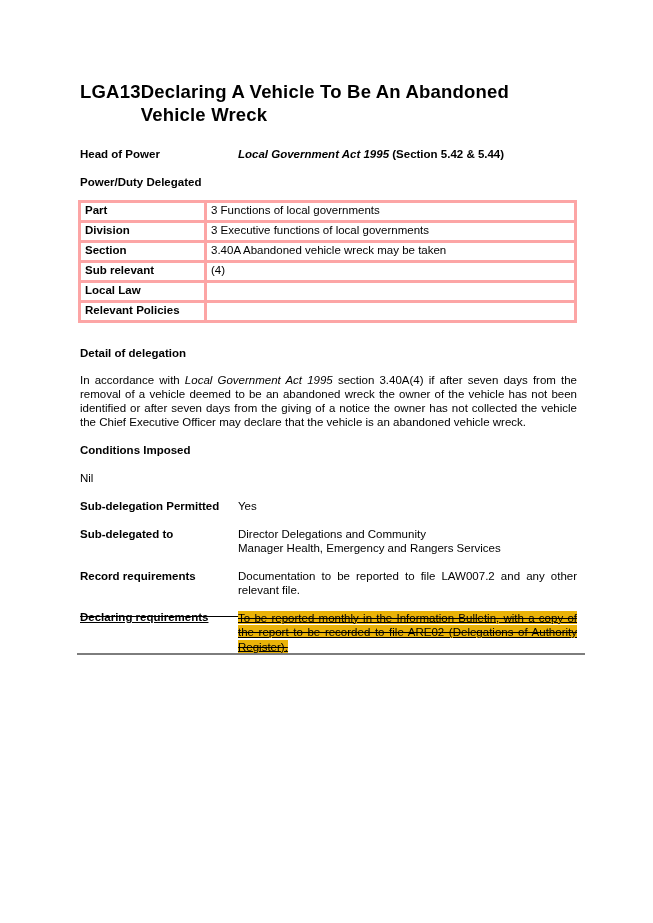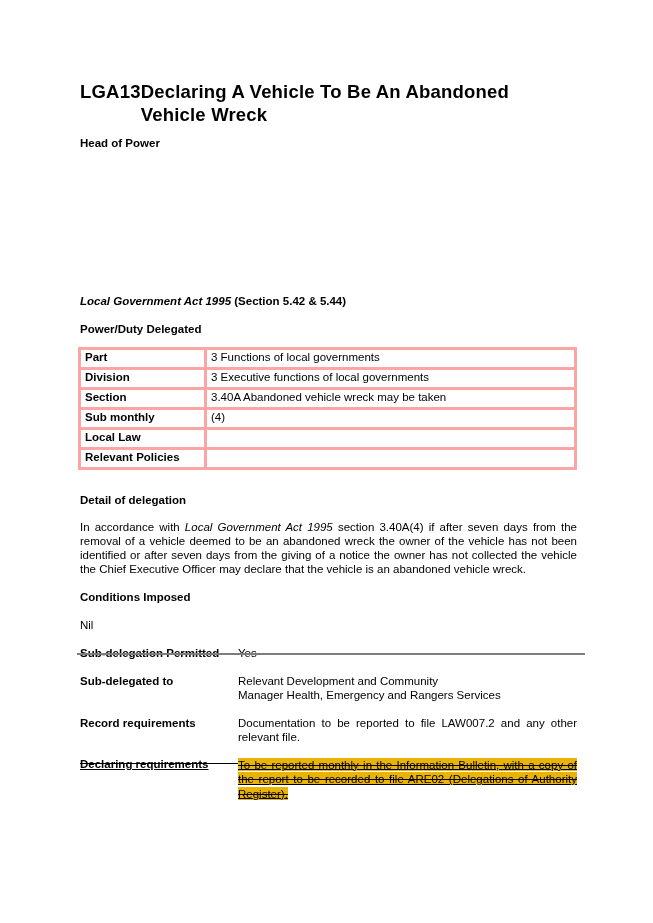--- a/index.html
+++ b/index.html
@@ -21,21 +21,21 @@
     font-size: 18.5px;
     line-height: 23px;
     font-weight: bold;
     letter-spacing: 0.2px;
   }
   .title .code { flex: 0 0 55px; }
   .title .text { flex: 1; }
   .fieldrow { display: flex; margin-top: 14px; }
   .fieldrow .label { flex: 0 0 158px; font-weight: bold; }
   .fieldrow .value { flex: 1; }
-  .row-head-of-power { margin-top: 10px; flex-direction: column; }
+  .row-head-of-power { margin-top: 21px; }
   .act-italic { font-style: italic; font-weight: bold; }
   .bold { font-weight: bold; }
   .heading { font-weight: bold; margin-top: 14px; }
   .h-powerduty { margin-top: 14px; }
   .deleg-table {
     border-collapse: collapse;
     width: 499px;
     margin-left: -2px;
     margin-top: 11px;
     table-layout: fixed;
@@ -111,21 +111,21 @@
       </tr>
       <tr>
         <td class="c1">Division</td>
         <td>3 Executive functions of local governments</td>
       </tr>
       <tr>
         <td class="c1">Section</td>
         <td>3.40A Abandoned vehicle wreck may be taken</td>
       </tr>
       <tr>
-        <td class="c1">Sub monthly</td>
+        <td class="c1">Sub relevant</td>
         <td>(4)</td>
       </tr>
       <tr>
         <td class="c1">Local Law</td>
         <td></td>
       </tr>
       <tr>
         <td class="c1">Relevant Policies</td>
         <td></td>
       </tr>
@@ -140,21 +140,21 @@
   <div class="nil">Nil</div>
 
   <div class="fieldrow">
     <span class="label">Sub-delegation Permitted</span>
     <span class="value">Yes</span>
   </div>
 
   <div class="fieldrow">
     <span class="label">Sub-delegated to</span>
     <span class="value two-line">
-      <div>Relevant Development and Community</div>
+      <div>Director Delegations and Community</div>
       <div>Manager Health, Emergency and Rangers Services</div>
     </span>
   </div>
 
   <div class="fieldrow">
     <span class="label">Record requirements</span>
     <span class="value justify">Documentation to be reported to file LAW007.2 and any other relevant file.</span>
   </div>
 
   <div class="fieldrow row-reporting">

